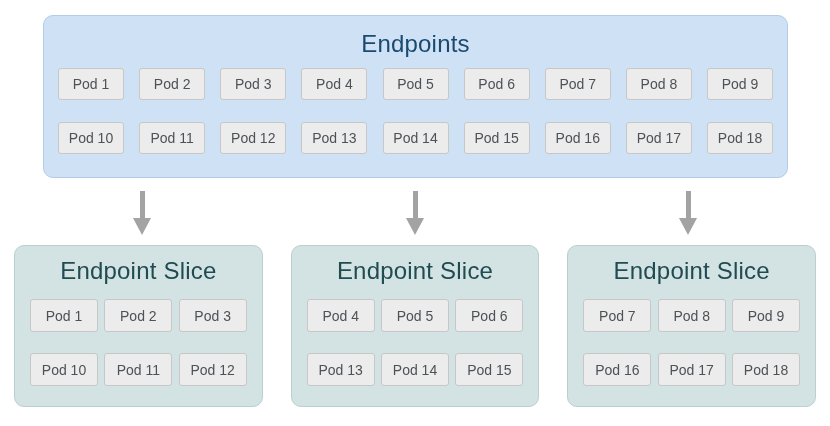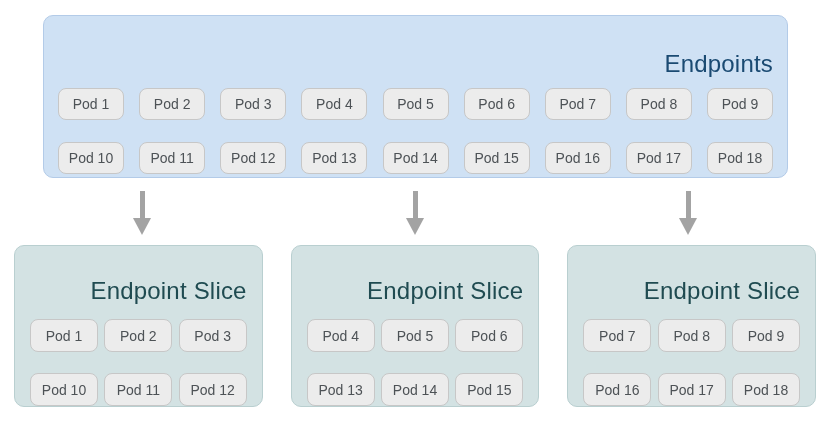--- a/index.html
+++ b/index.html
@@ -31,37 +31,36 @@
     left: 43px; top: 15px;
     width: 745px; height: 163px;
     background: var(--endpoints-fill);
     border: 1px solid var(--endpoints-border);
     border-radius: 10px;
     padding: 13px 14px 0 14px;
   }
   .box-title {
     font-size: 24px;
     font-weight: 400;
-    text-align: right;
+    text-align: center;
     line-height: 30px;
     letter-spacing: 0.2px;
-    margin-top: 20px;
   }
   .endpoints-title { color: var(--endpoints-title); margin-bottom: 9px; }
   .pod-row {
     display: flex;
     justify-content: space-between;
     align-items: center;
   }
   .endpoints-box .pod-row + .pod-row { margin-top: 22px; }
   .pod {
     width: 66px; height: 32px;
     background: var(--pod-fill);
     border: 1px solid var(--pod-border);
-    border-radius: 8px;
+    border-radius: 3px;
     color: var(--pod-text);
     font-size: 14px;
     display: flex;
     align-items: center;
     justify-content: center;
     white-space: nowrap;
   }
   .arrows-row {
     position: absolute;
     left: 14px; right: 14px; top: 178px;

